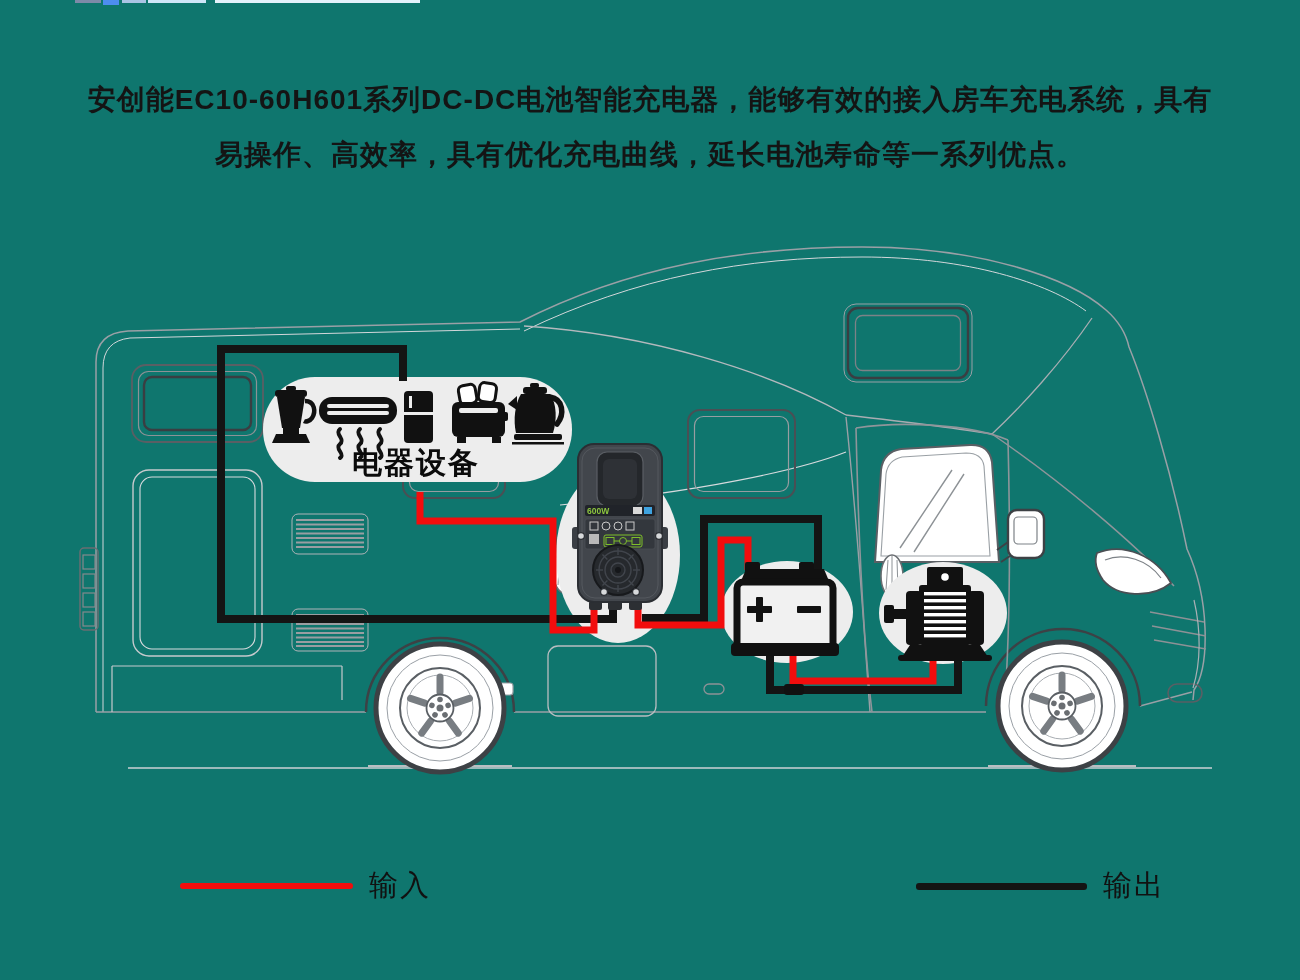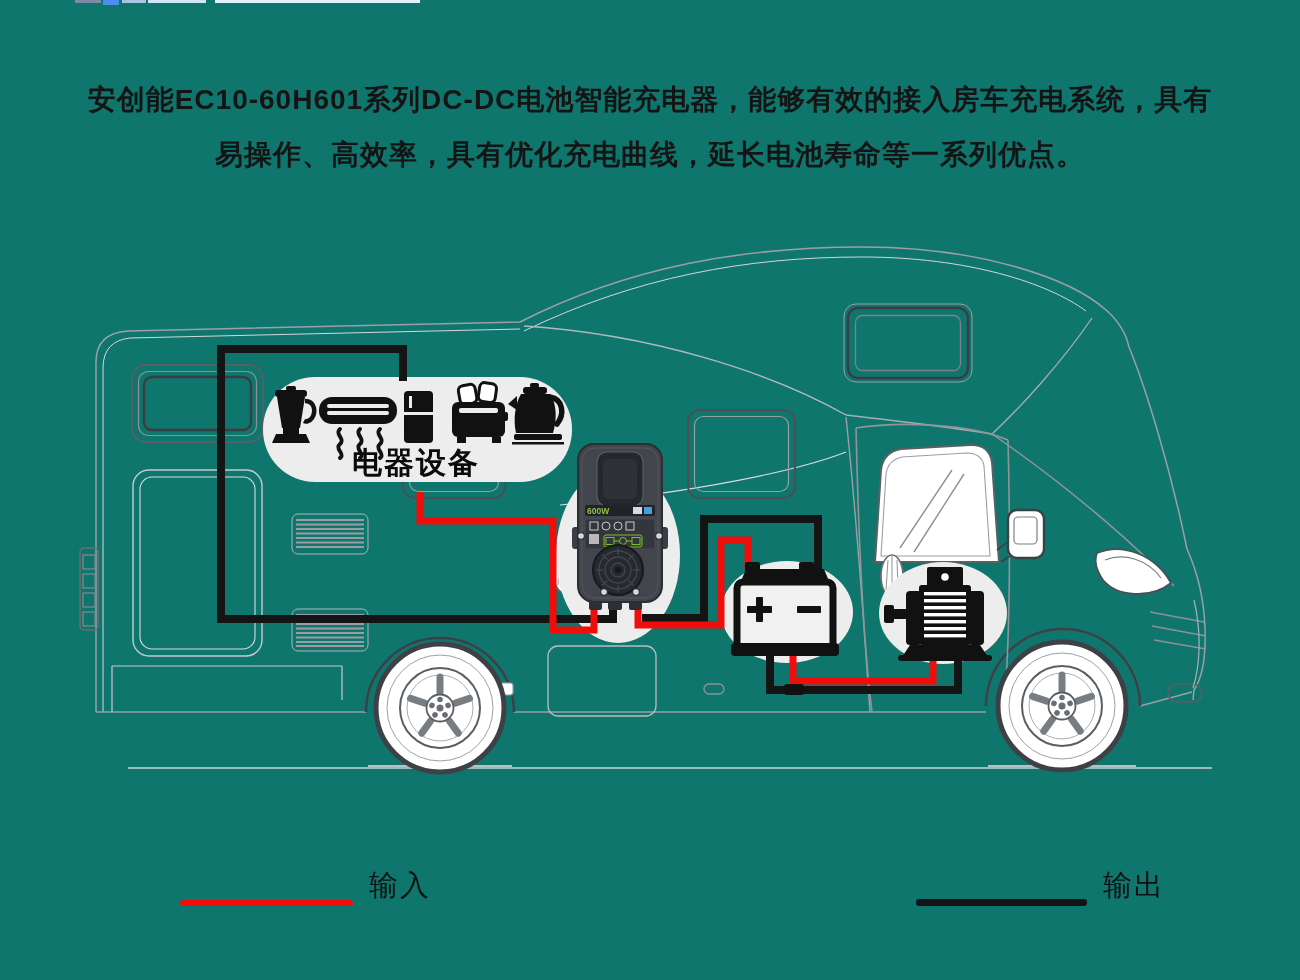--- a/index.html
+++ b/index.html
@@ -2,21 +2,21 @@
 <html><head>
 <meta charset="utf-8">
 <style>
   html,body{margin:0;padding:0;background:#fff;}
   .stage{position:relative;width:1300px;height:980px;background:#0f766e;overflow:hidden;
          font-family:"Liberation Sans","DejaVu Sans",sans-serif;}
   .logo-sliver{position:absolute;top:0;height:4px;}
   .title-wrap{position:absolute;top:86px;left:0;width:1300px;text-align:center;color:#141414;
               font-size:28px;font-weight:600;letter-spacing:1px;line-height:1;}
   .title-line2{margin-top:27px;text-align:center;}
-  .legend-item{position:absolute;display:flex;align-items:flex-end;}
+  .legend-item{position:absolute;display:flex;align-items:center;}
   .legend-line{display:inline-block;border-radius:3px;}
   .legend-line.input{width:173px;height:6px;background:#f20d0d;}
   .legend-line.output{width:171px;height:7px;background:#141414;}
   .legend-label{font-size:29px;color:#111;margin-left:16px;font-weight:500;letter-spacing:2px;}
   svg text{font-family:"Liberation Sans","DejaVu Sans",sans-serif;}
 </style>
 </head>
 <body>
 
 <div class="stage">

